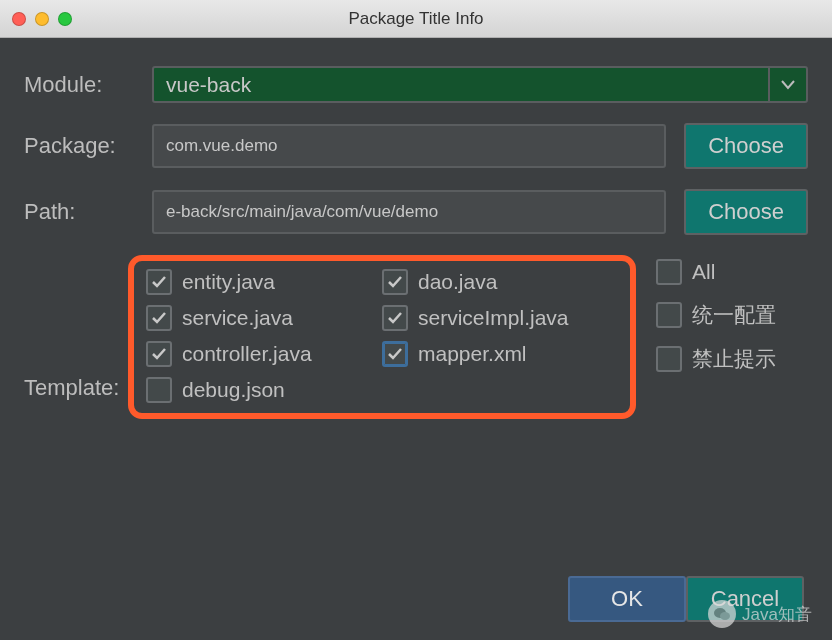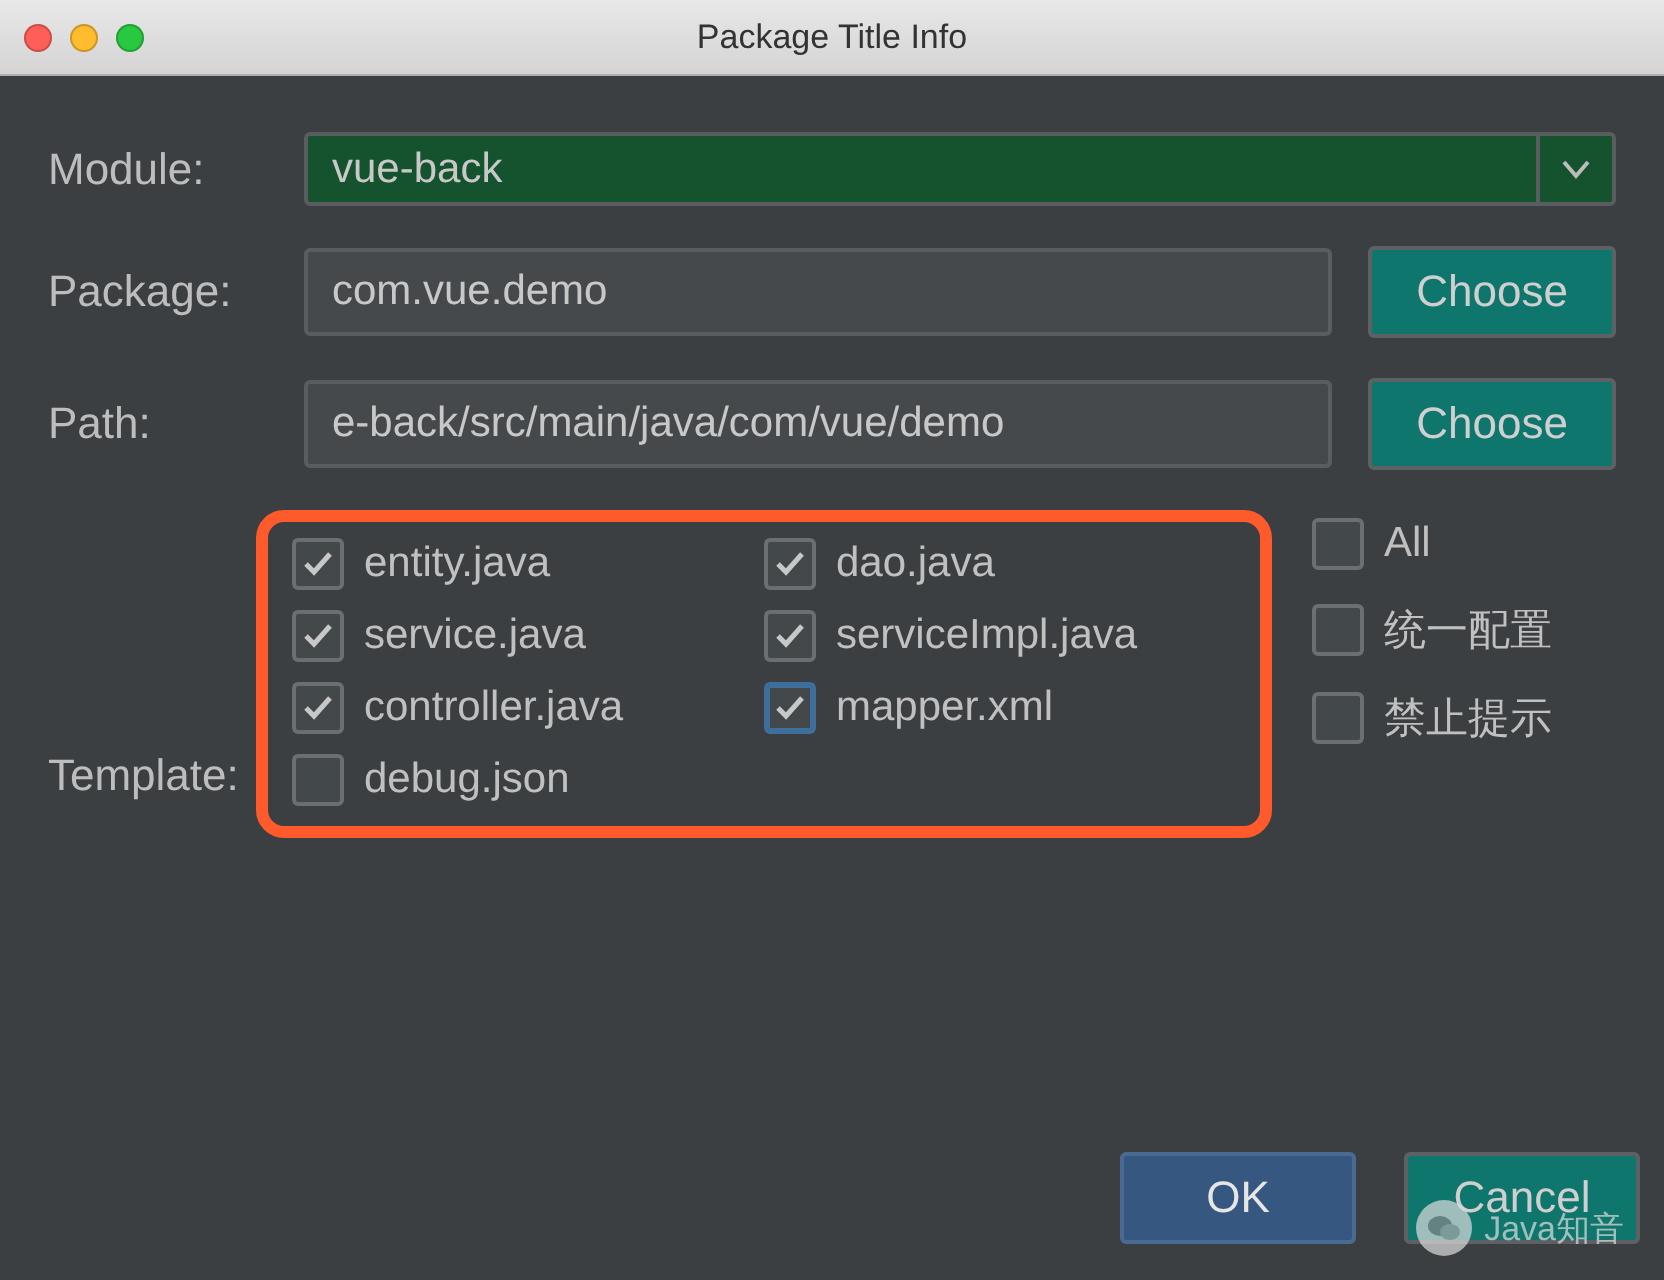--- a/index.html
+++ b/index.html
@@ -32,21 +32,21 @@
 .template-label { align-self: flex-start; margin-top: 120px; }
 .select-wrap {
   flex:1; display:flex; align-items:center;
   background:#14532d; border:2px solid #5a5d5f; border-radius:3px;
   height:37px; padding:0 12px; color:#c8c8c8; font-size:21px;
   justify-content:space-between;
 }
 .select-arrow-box { width:38px; height:100%; border-left:2px solid #5a5d5f; display:flex; align-items:center; justify-content:center; margin-right:-12px; }
 .input {
   flex:1; background:#46494b; border:2px solid #5a5d5f; border-radius:3px;
-  height:44px; padding:0 12px; color:#c8c8c8; font-size:21px;
+  height:44px; padding:0 12px; color:#c8c8c8; font-size:17px;
   font-family: inherit;
 }
 .btn {
   background:#0f766e; border:2px solid #5e6163; border-radius:3px;
   height:46px; padding:0 22px; color:#cfcfcf; font-size:22px; cursor:pointer;
   display:flex; align-items:center; justify-content:center;
 }
 .btn-primary { background:#365880; border-color:#4a6a94; color:#e6e6e6; width:118px; }
 .template-row { display:flex; gap: 0; align-items:flex-start; }
 .tmpl-box {
@@ -58,21 +58,21 @@
 }
 .cb-item { display:flex; align-items:center; gap:10px; color:#c0c0c0; font-size:21px; white-space:nowrap; }
 .cb {
   width:26px; height:26px; border:2px solid #6b6f72; border-radius:3px;
   display:flex; align-items:center; justify-content:center; flex-shrink:0;
   background:#43494A;
 }
 .cb.focus { border-color:#3d6e9c; box-shadow:0 0 0 1px #3d6e9c inset; }
 .check { width:16px; height:14px; }
 .side-options { display:flex; flex-direction:column; gap:16px; margin-left: 20px; margin-top: 4px; justify-content: flex-end; }
-.footer { position:absolute; bottom:18px; right:12px; display:flex; gap:24px; }
+.footer { position:absolute; bottom:18px; right:28px; display:flex; }
 .wx-watermark {
   position:absolute; right:20px; bottom:12px; display:flex; align-items:center;
   gap:6px; opacity:0.7; color:#ddd; font-size:17px;
 }
 .wx-circle { width:28px; height:28px; border-radius:50%; background:#dcdcdc; display:flex; align-items:center; justify-content:center; }
 </style>
 </head>
 <body>
 
 <div class="titlebar">

